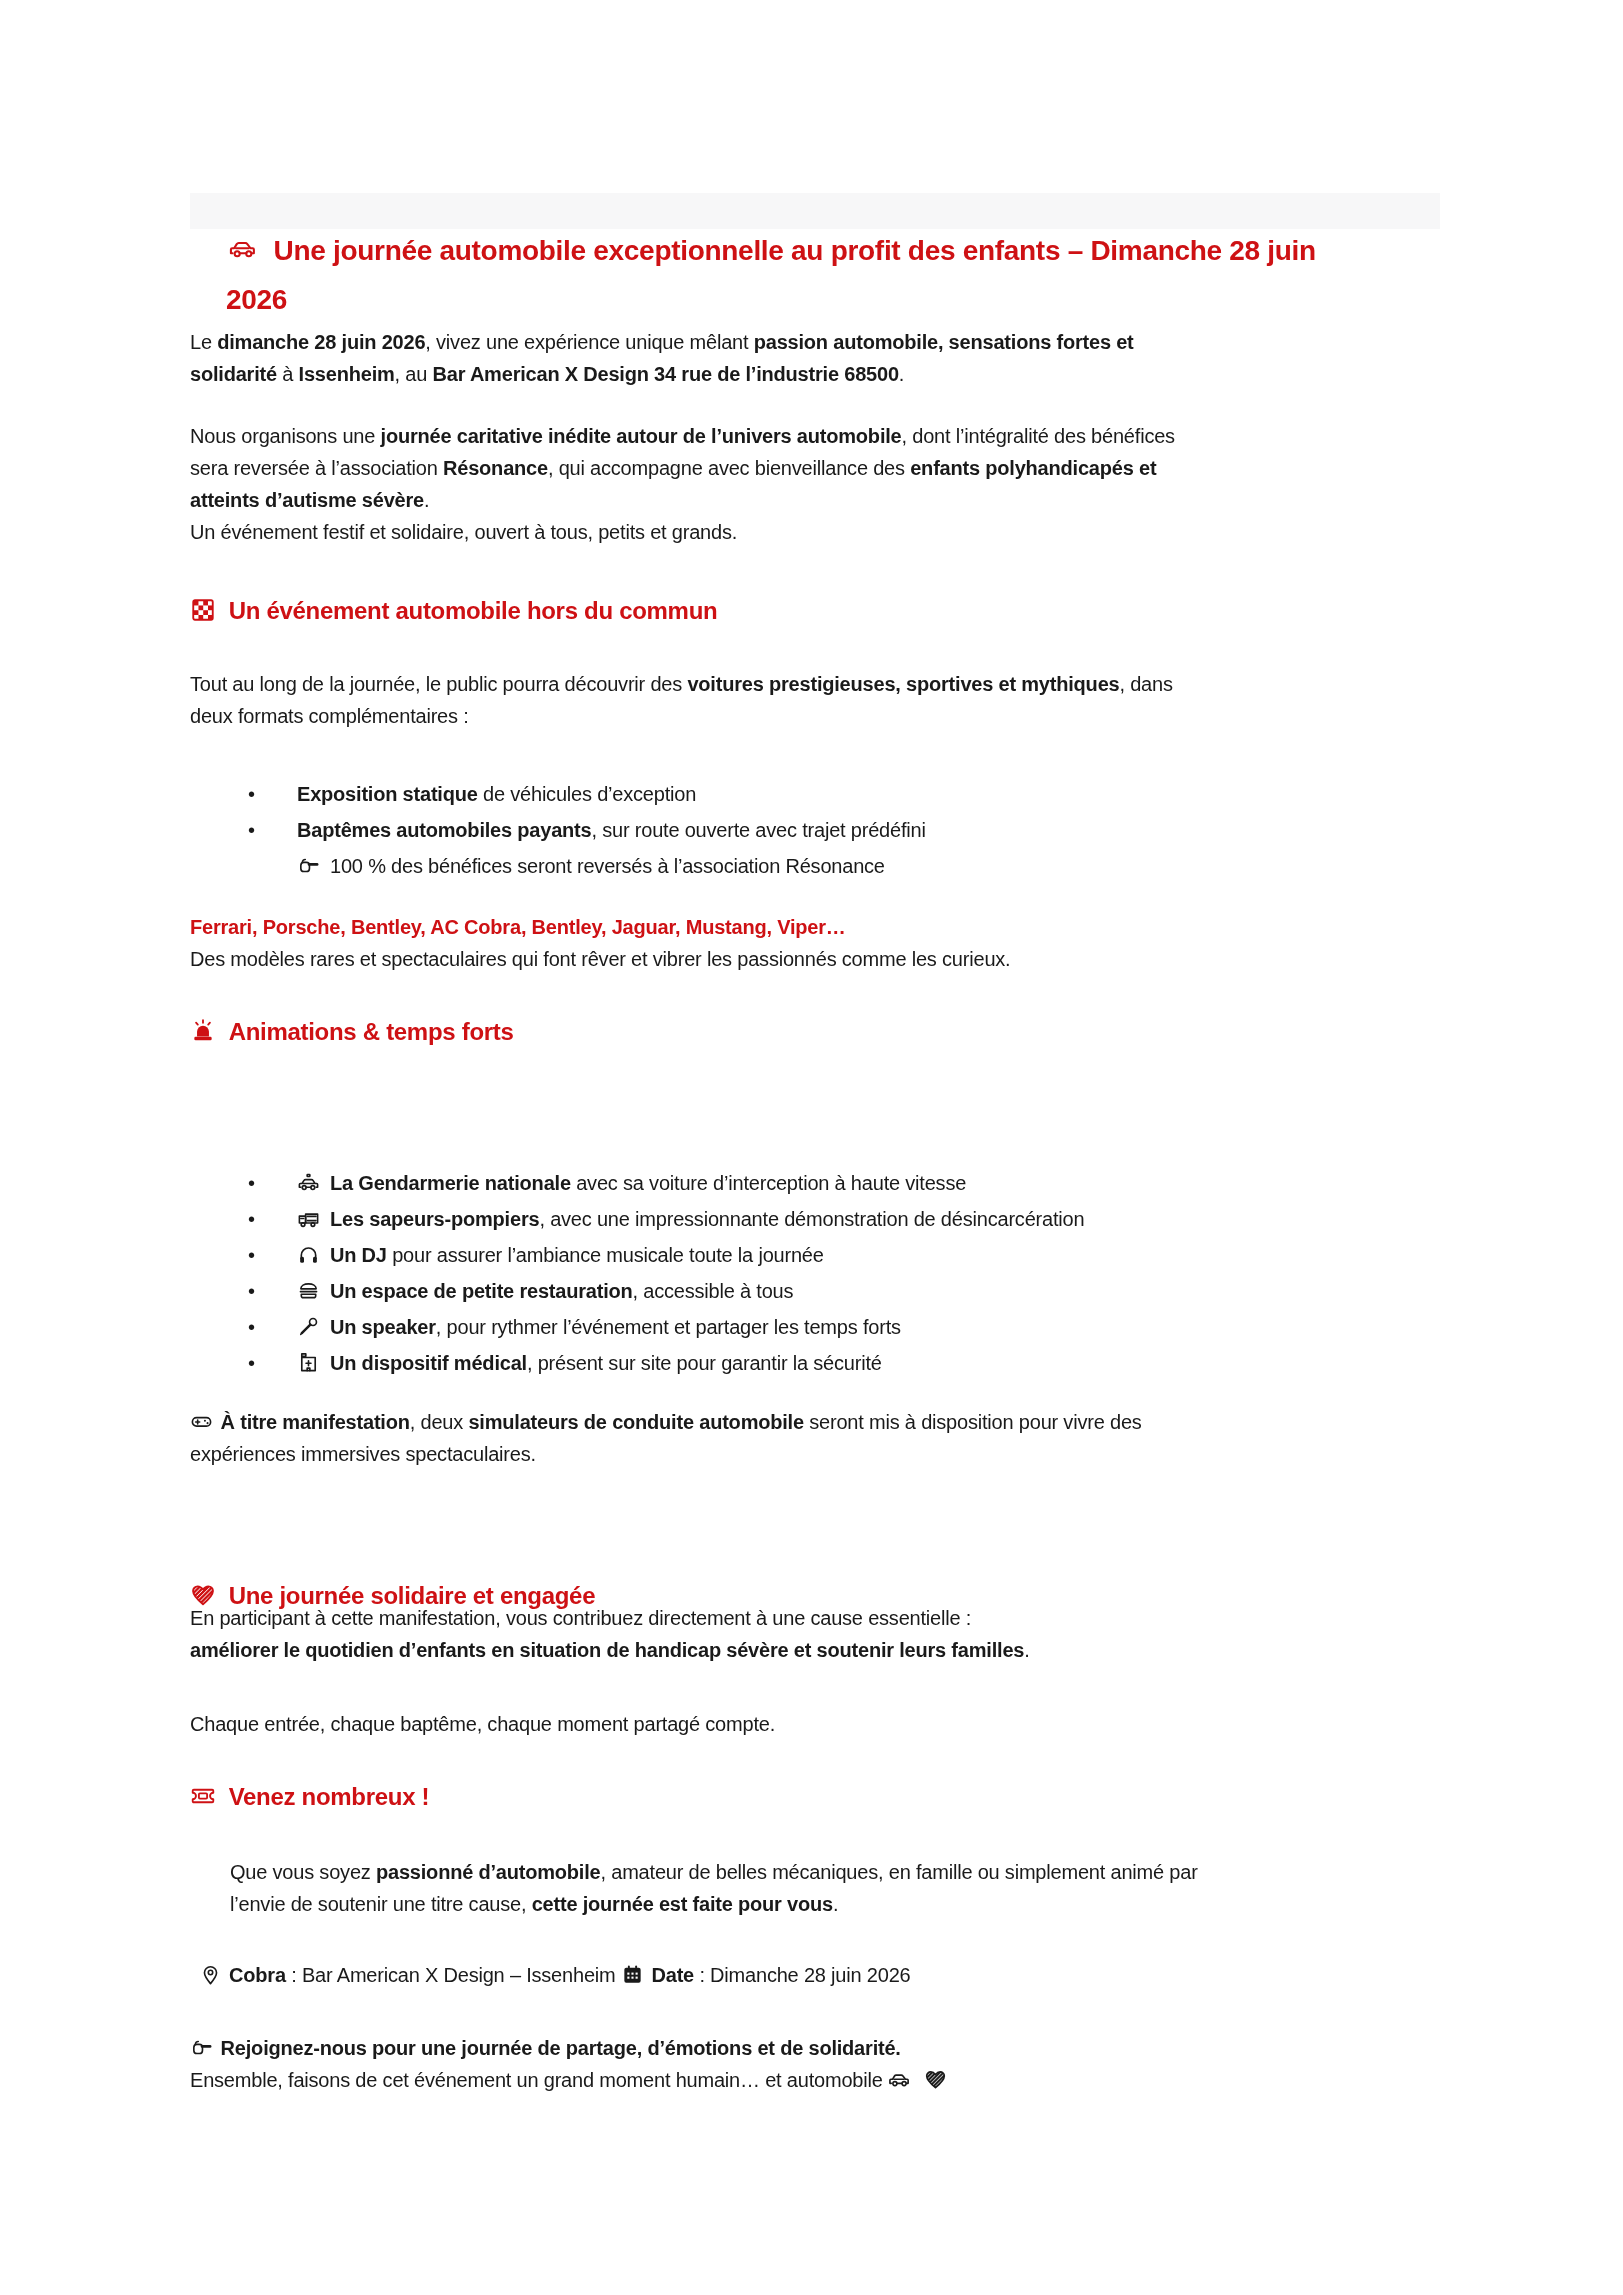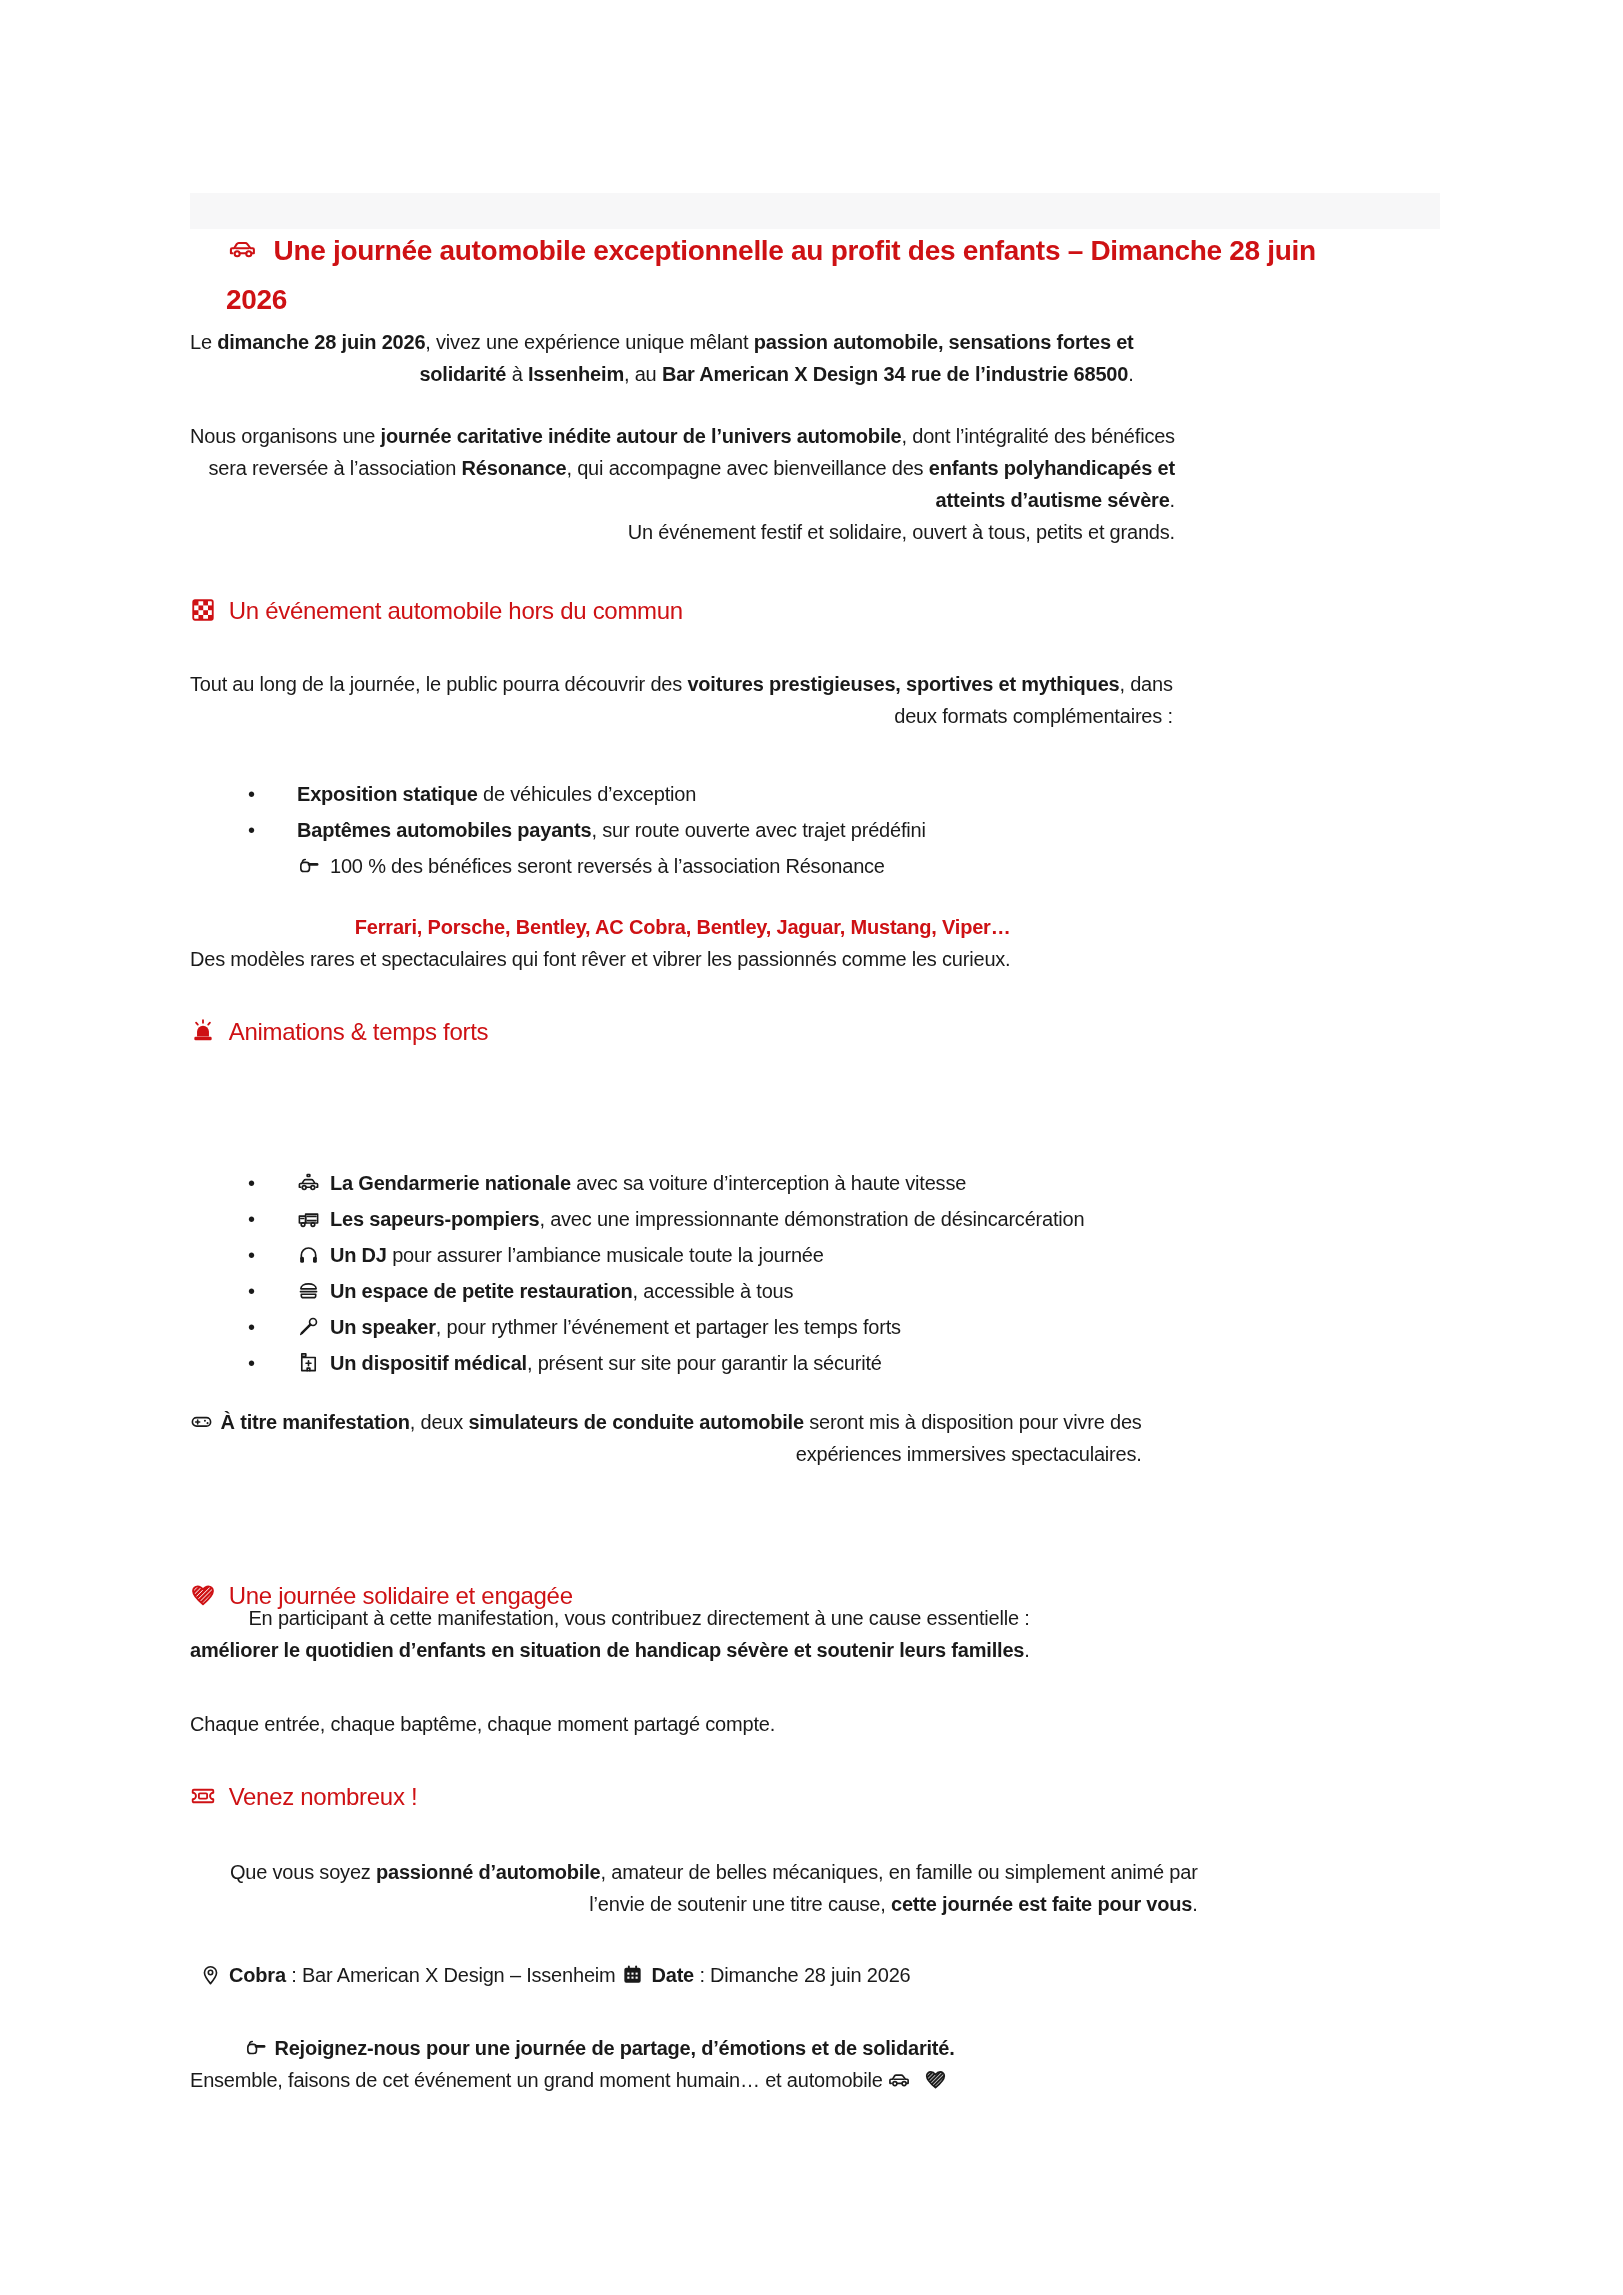--- a/index.html
+++ b/index.html
@@ -12,22 +12,22 @@
   body{
     width:1623px;height:2295px;position:relative;overflow:hidden;
     background:var(--page-bg);
     font-family:"Liberation Sans","DejaVu Sans",sans-serif;
     color:var(--ink);
   }
   #doc-root{position:absolute;left:190px;top:0;width:1268px;height:100%;}
   .block{position:absolute;left:0;white-space:nowrap;}
   .bar{width:1250px;height:36px;background:var(--bar);}
   .h1{font-size:28px;font-weight:700;line-height:49px;color:var(--red);letter-spacing:-0.3px;margin-left:36px;}
-  .h2{font-size:24px;font-weight:400;line-height:37px;color:var(--red);letter-spacing:-0.3px;}
-  .p{font-size:20px;line-height:32px;color:var(--ink);letter-spacing:-0.2px;text-align:right;}
+  .h2{font-size:24px;font-weight:700;line-height:37px;color:var(--red);letter-spacing:-0.3px;}
+  .p{font-size:20px;line-height:32px;color:var(--ink);letter-spacing:-0.2px;}
   .bullets{font-size:20px;color:var(--ink);letter-spacing:-0.2px;}
   .bullet-item{position:relative;padding-left:107px;}
   .bullet-dot{position:absolute;left:58px;top:0;font-size:20px;}
   .b{font-weight:700;}
   .i{}
   .red{color:var(--red);}
   .icon{display:inline-block;color:var(--ink);vertical-align:-4.2px;margin:0 6.8px 0 0;}
   .icon.red{color:var(--red);}
   .icon svg{display:block;width:23px;height:23px;}
   .h1 .icon{margin-right:13.5px;vertical-align:-3.4px;}

